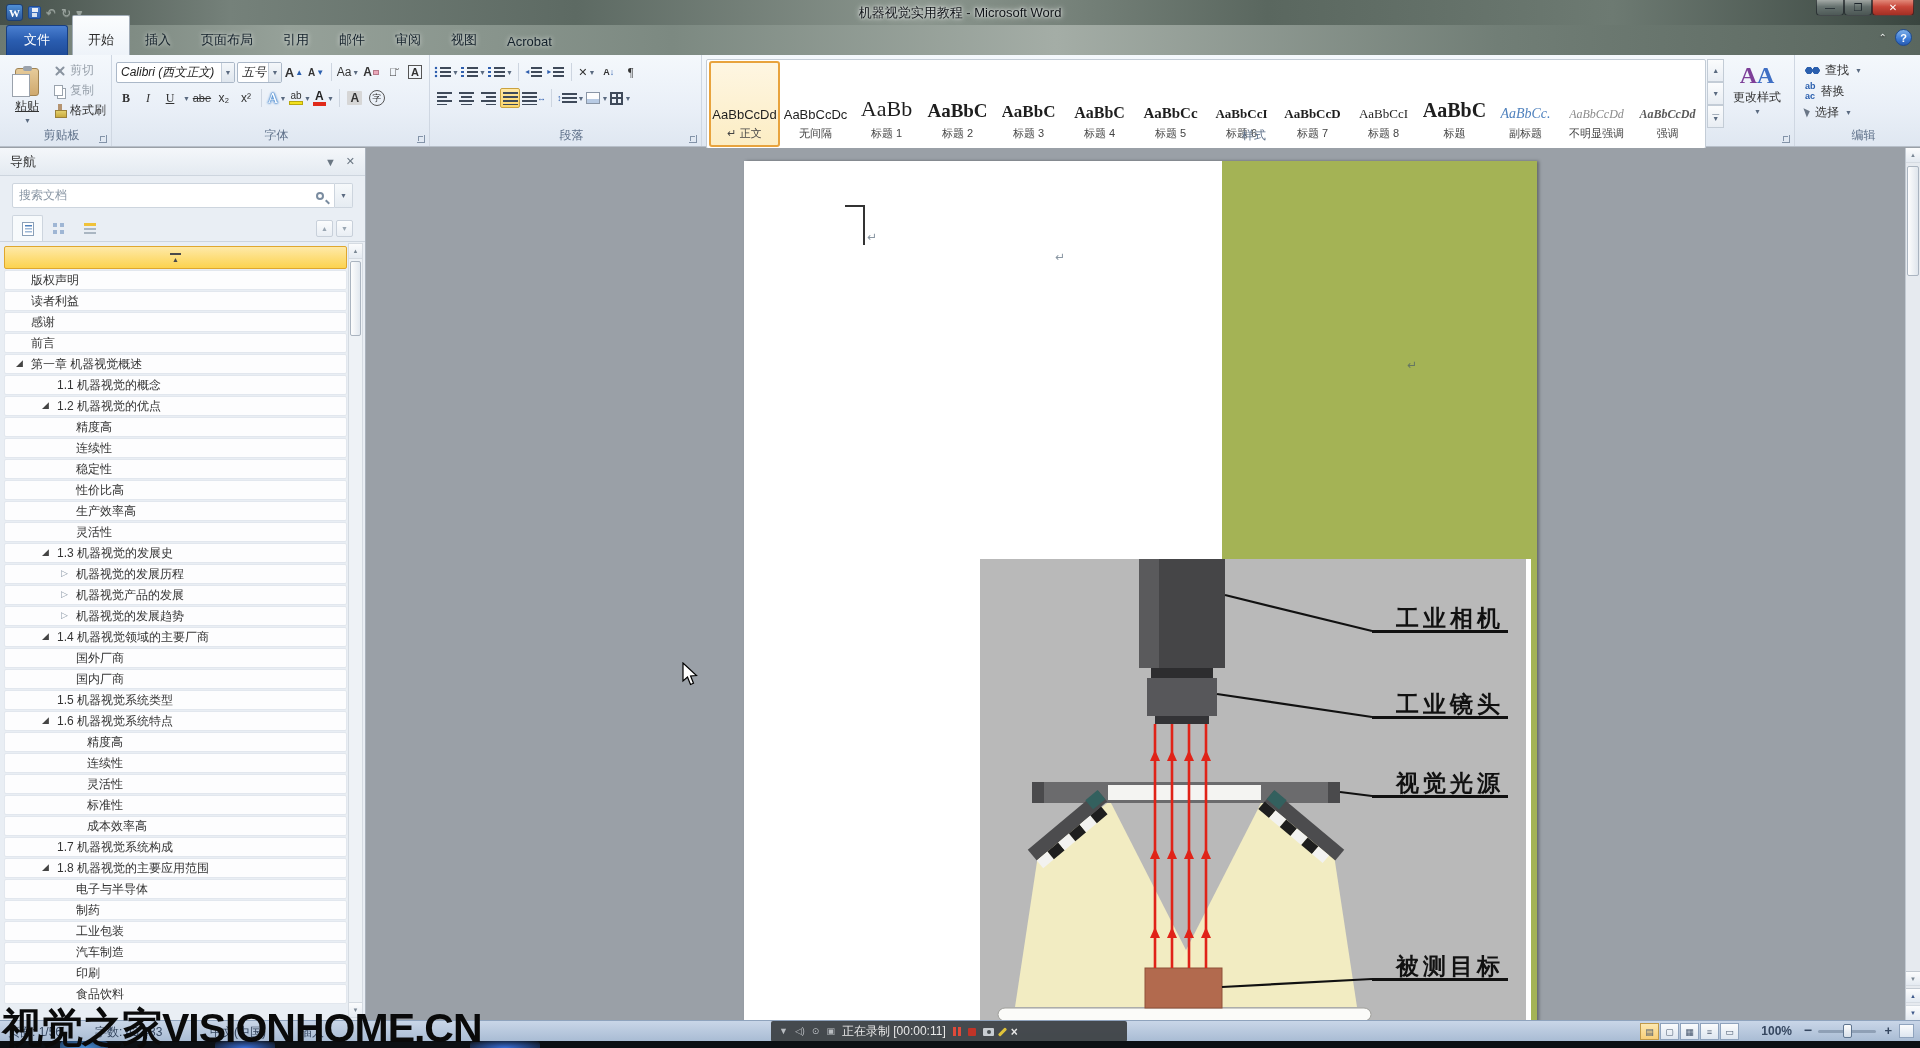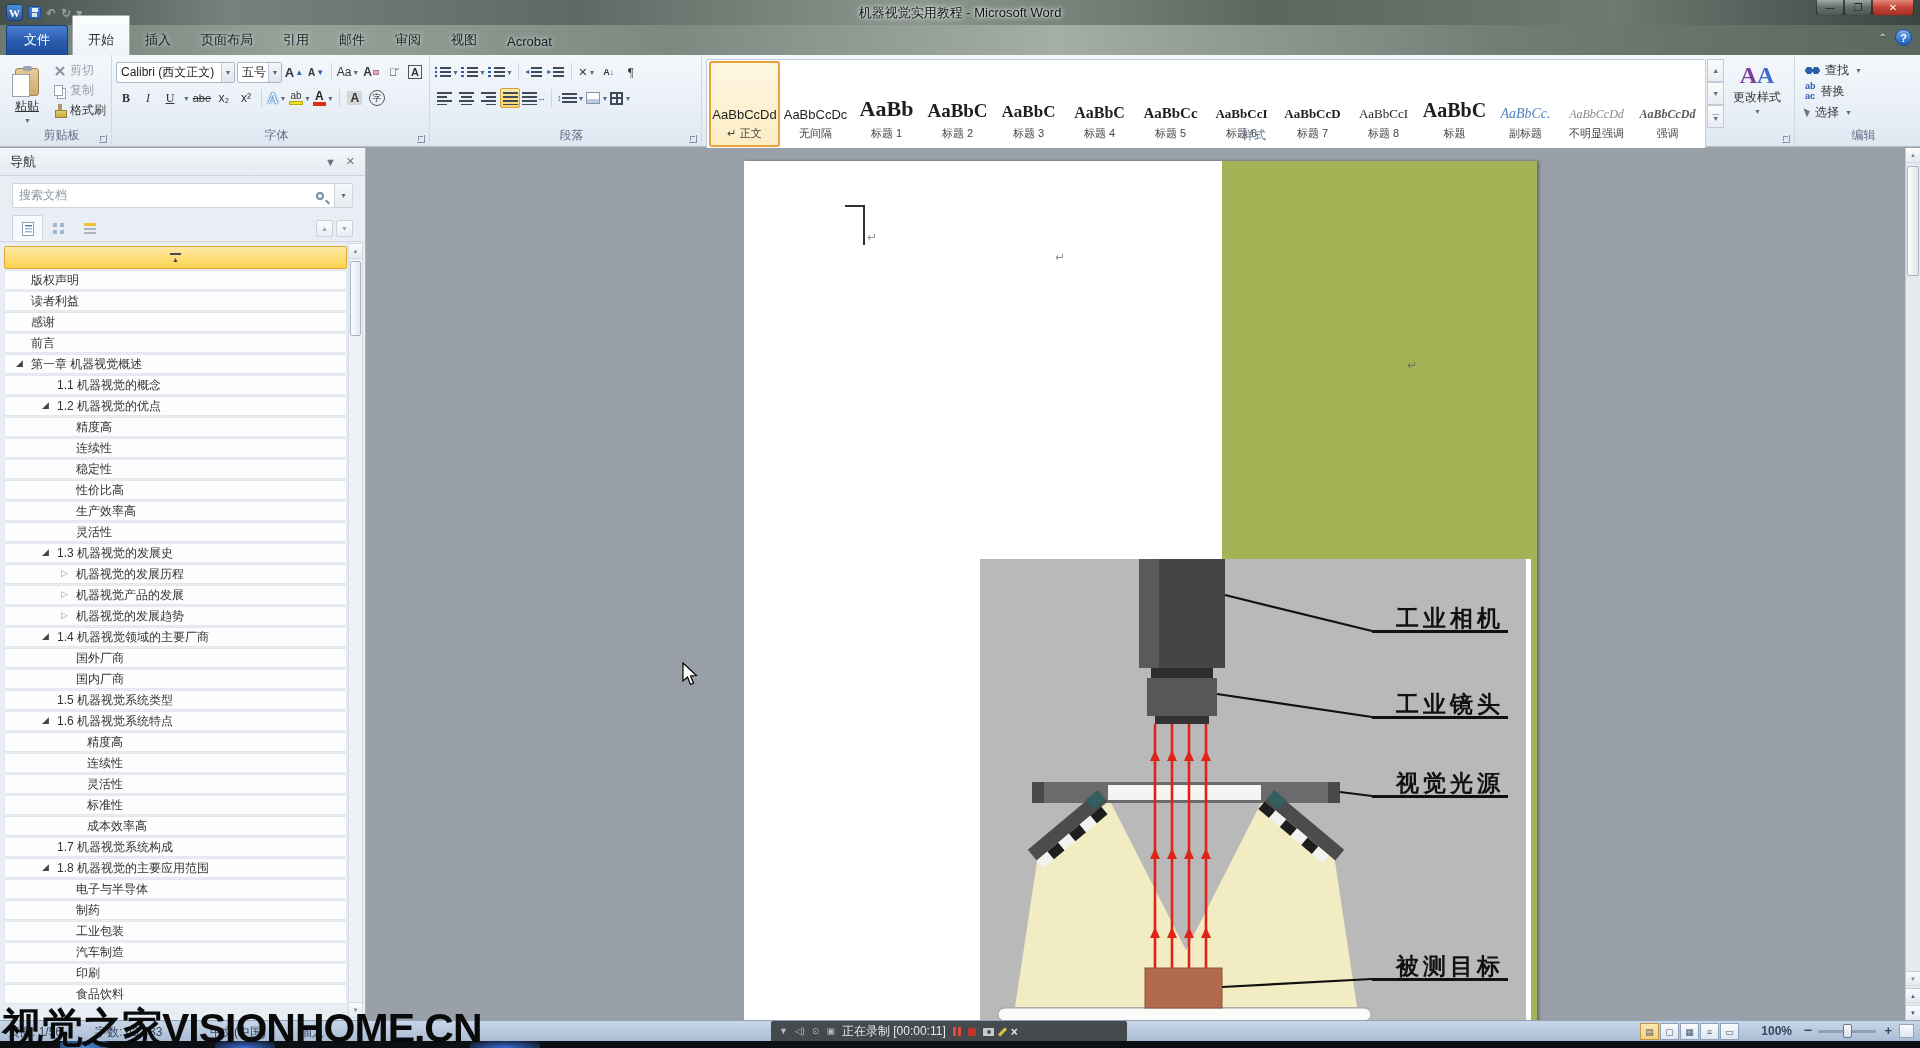--- a/index.html
+++ b/index.html
@@ -72,21 +72,21 @@
 .i-cut::before { transform:rotate(45deg); } .i-cut::after { transform:rotate(-45deg); }
 .i-copy { width:9px; height:11px; border:1px solid #9aa3ad; background:#fff; box-shadow:3px 3px 0 -1px #fff,3px 3px 0 0 #9aa3ad; margin-right:3px; }
 .i-painter { width:12px; height:13px; position:relative; }
 .i-painter::before { content:""; position:absolute; left:4px; top:0; width:4px; height:6px; background:#b59470; }
 .i-painter::after { content:""; position:absolute; left:1px; top:6px; width:10px; height:6px; background:linear-gradient(#e3cf6b,#c9ab3f); border:1px solid #9a813a; }
 
 
 .g-font { width:318px; }
 .combo { height:21px; background:#fff; border:1px solid #abb8c8; border-radius:2px; display:flex; align-items:center;
   font-size:12px; color:#222; padding-left:4px; overflow:hidden; white-space:nowrap; }
-.combo .cv { flex:1; overflow:hidden; }
+.combo .cv { flex:1; overflow:hidden;font-style:italic; }
 .combo .cbtn { width:13px; height:100%; border-left:1px solid #c3cdd9; background:linear-gradient(#f4f7fa,#dfe6ee);
   display:flex; align-items:center; justify-content:center; font-size:7px; color:#5a6a80; flex-shrink:0; }
 .bold { font-weight:bold; } .ital { font-style:italic; font-family:"Liberation Serif",serif; }
 .undl { text-decoration:underline; } .strike { text-decoration:line-through; font-size:11px; }
 .fx { font-family:"Liberation Serif",serif; font-size:15px; color:#fff;
   text-shadow:0 0 2px #4a90d9,0 0 2px #4a90d9,0 0 3px #2b6cb8,0 0 1px #2b6cb8; }
 .i-hl { display:inline-flex; flex-direction:column; align-items:center; line-height:1; }
 .i-hl .t { font-size:10px; color:#333; } .i-hl .bar { width:14px; height:4px; background:#f3e11e; border:1px solid #b9a80e; }
 .i-fc { display:inline-flex; flex-direction:column; align-items:center; line-height:1; }
 .i-fc .t { font-size:12px; font-weight:bold; color:#222; } .i-fc .bar { width:13px; height:4px; background:#e02a1a; }
@@ -137,21 +137,21 @@
 .g-sty { width:1093px; display:flex; align-items:flex-start; }
 .gallery { width:1002px; height:90px; background:#fff; border:1px solid #c3ccd6; border-radius:2px;
   display:flex; overflow:hidden; padding:1px 2px; }
 .style-item { width:71px; display:flex; flex-direction:column; align-items:center; justify-content:flex-end;
   padding:3px 2px 4px; border:2px solid transparent; border-radius:3px; }
 .style-item.sel { border-color:#e8a33d; background:linear-gradient(#fef6e2,#fcedc4); }
 .style-preview { height:32px; display:flex; align-items:flex-end; white-space:nowrap; overflow:hidden;
   font-family:"Liberation Serif","DejaVu Serif",serif; color:#1e1e1e; }
 .style-name { font-size:11px; color:#444; margin-top:4px; white-space:nowrap; }
 .s-body .style-preview,.s-nospace .style-preview { font-family:"Liberation Sans",sans-serif; font-size:13px; }
-.s-h1 .style-preview { font-size:22px; font-weight:bold; }
+.s-h1 .style-preview { font-size:22px; font-weight:normal; }
 .s-h2 .style-preview { font-size:19px; font-weight:bold; }
 .s-h3 .style-preview { font-size:17px; font-weight:bold; }
 .s-h4 .style-preview { font-size:16px; font-weight:bold; }
 .s-h5 .style-preview { font-size:15px; font-weight:bold; }
 .s-h6 .style-preview { font-size:13px; font-weight:bold; }
 .s-h7 .style-preview { font-size:13px; font-weight:bold; }
 .s-h8 .style-preview { font-size:13px; }
 .s-title .style-preview { font-size:20px; font-weight:bold; }
 .s-subtitle .style-preview { font-size:14px; font-style:italic; color:#4f81bd; }
 .s-subtle .style-preview { font-size:12px; font-style:italic; color:#8a8a8a; }

